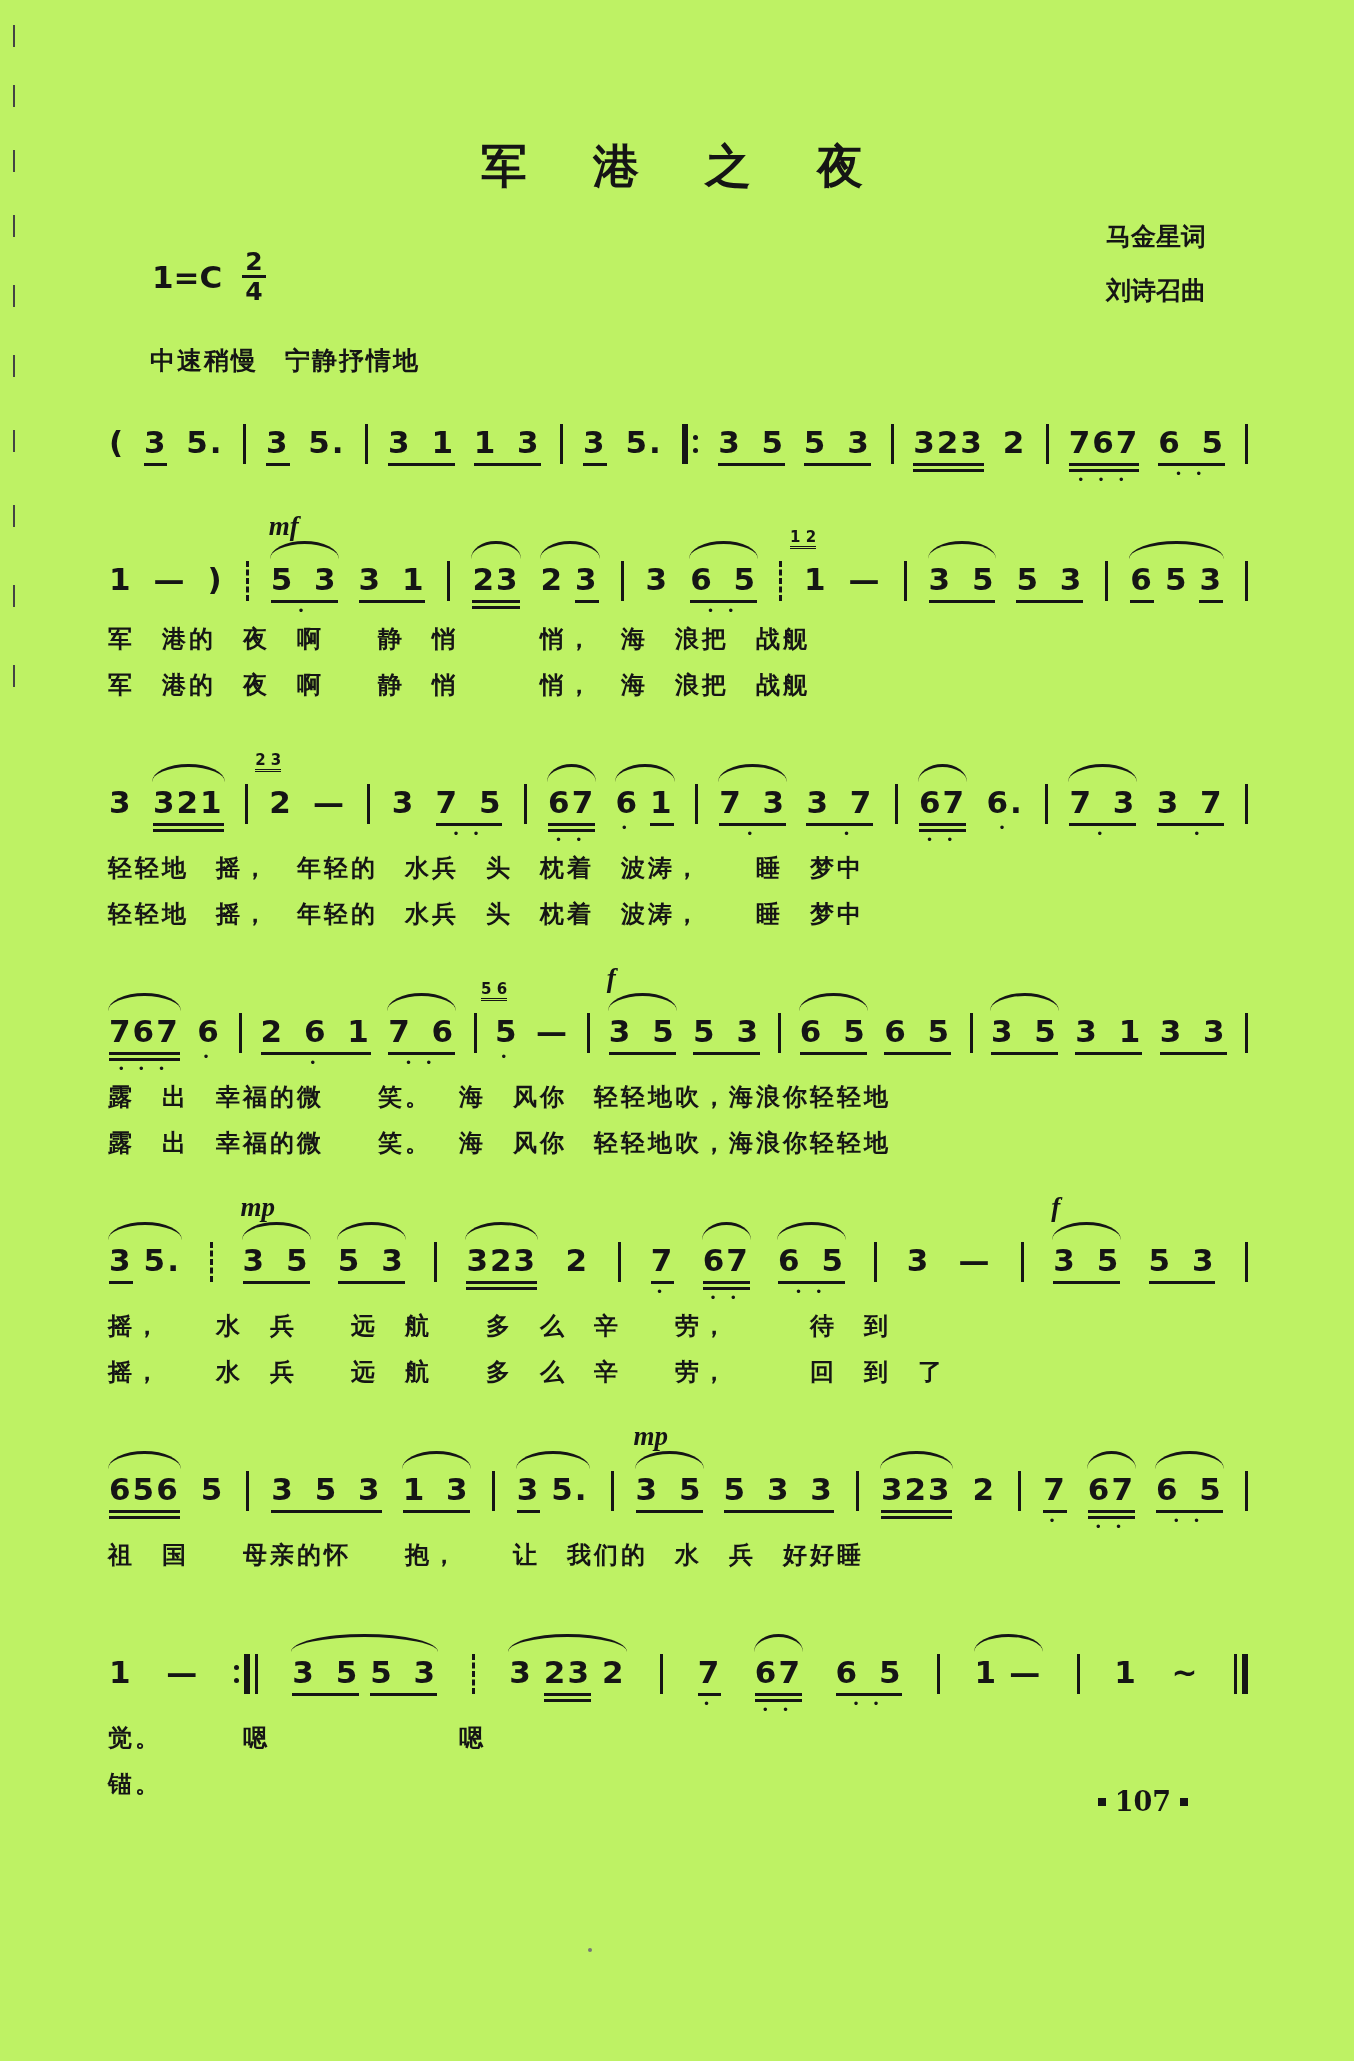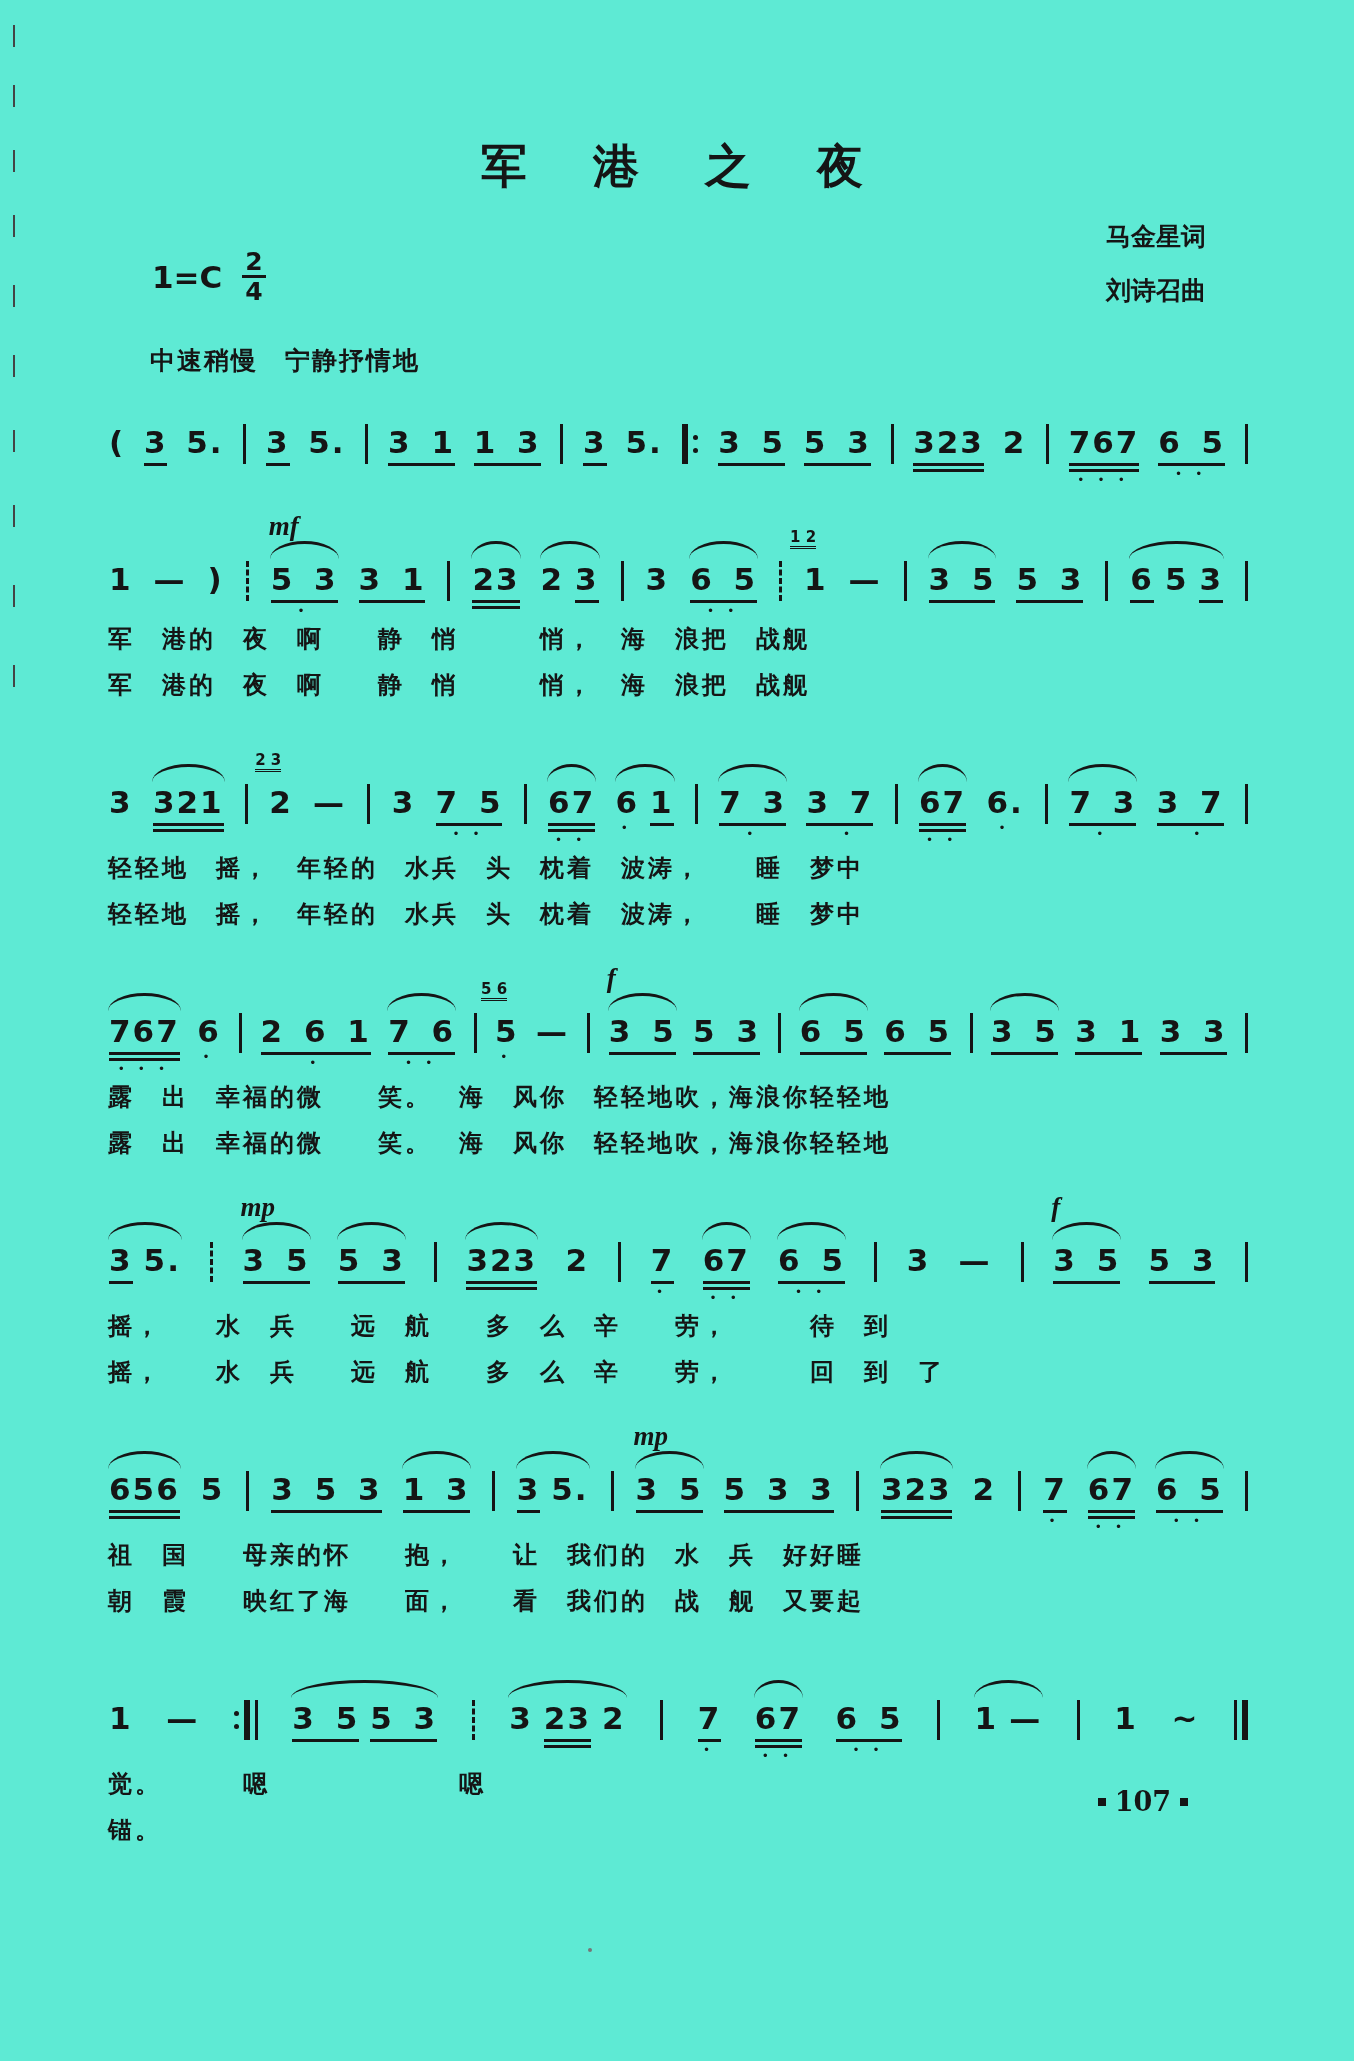--- a/index.html
+++ b/index.html
@@ -1,17 +1,17 @@
 <!DOCTYPE html>
 <html><head>
 <meta charset="utf-8">
 <style>
   html,body{margin:0;padding:0;}
   body{width:1354px;height:2061px;background:#e9e9e7;font-family:"Liberation Sans",sans-serif;}
-  .page{position:relative;width:1354px;height:2061px;background:#5eead4;color:#151515;overflow:hidden;}
+  .page{position:relative;width:1354px;height:2061px;background:#bef264;color:#151515;overflow:hidden;}
 
   
   .title{position:absolute;top:136px;left:0;width:100%;text-align:center;
          font-family:"Liberation Serif",serif;font-weight:700;font-size:46px;letter-spacing:10px;white-space:pre;}
   .credits{position:absolute;top:210px;right:148px;text-align:left;
            font-family:"Liberation Serif",serif;font-weight:700;font-size:25px;line-height:54px;}
   .keysig{position:absolute;top:248px;left:152px;display:flex;align-items:center;gap:20px;
           font-family:"DejaVu Sans",sans-serif;font-weight:700;font-size:31px;}
   .frac{display:inline-flex;flex-direction:column;align-items:center;font-size:25px;line-height:1.08;}
   .frac .den{border-top:3px solid #151515;padding:0 3px;}
@@ -945,21 +945,20 @@
                 <div class="beam"></div>
                 <div class="ldots">• •</div>
               </div>
             </div>
           </div>
           <div class="barwrap">
             <div class="bl"></div>
           </div>
         </div>
         <div class="lyric">祖　国　　母亲的怀　　抱，　　让　我们的　水　兵　好好睡</div>
-        <div class="lyric">朝　霞　　映红了海　　面，　　看　我们的　战　舰　又要起</div>
       </div>
       <div class="system">
         <div class="notes-row">
           <div class="unit">
             <div class="parts">
               <div class="part">
                 <div class="num">1</div>
               </div>
             </div>
           </div>

